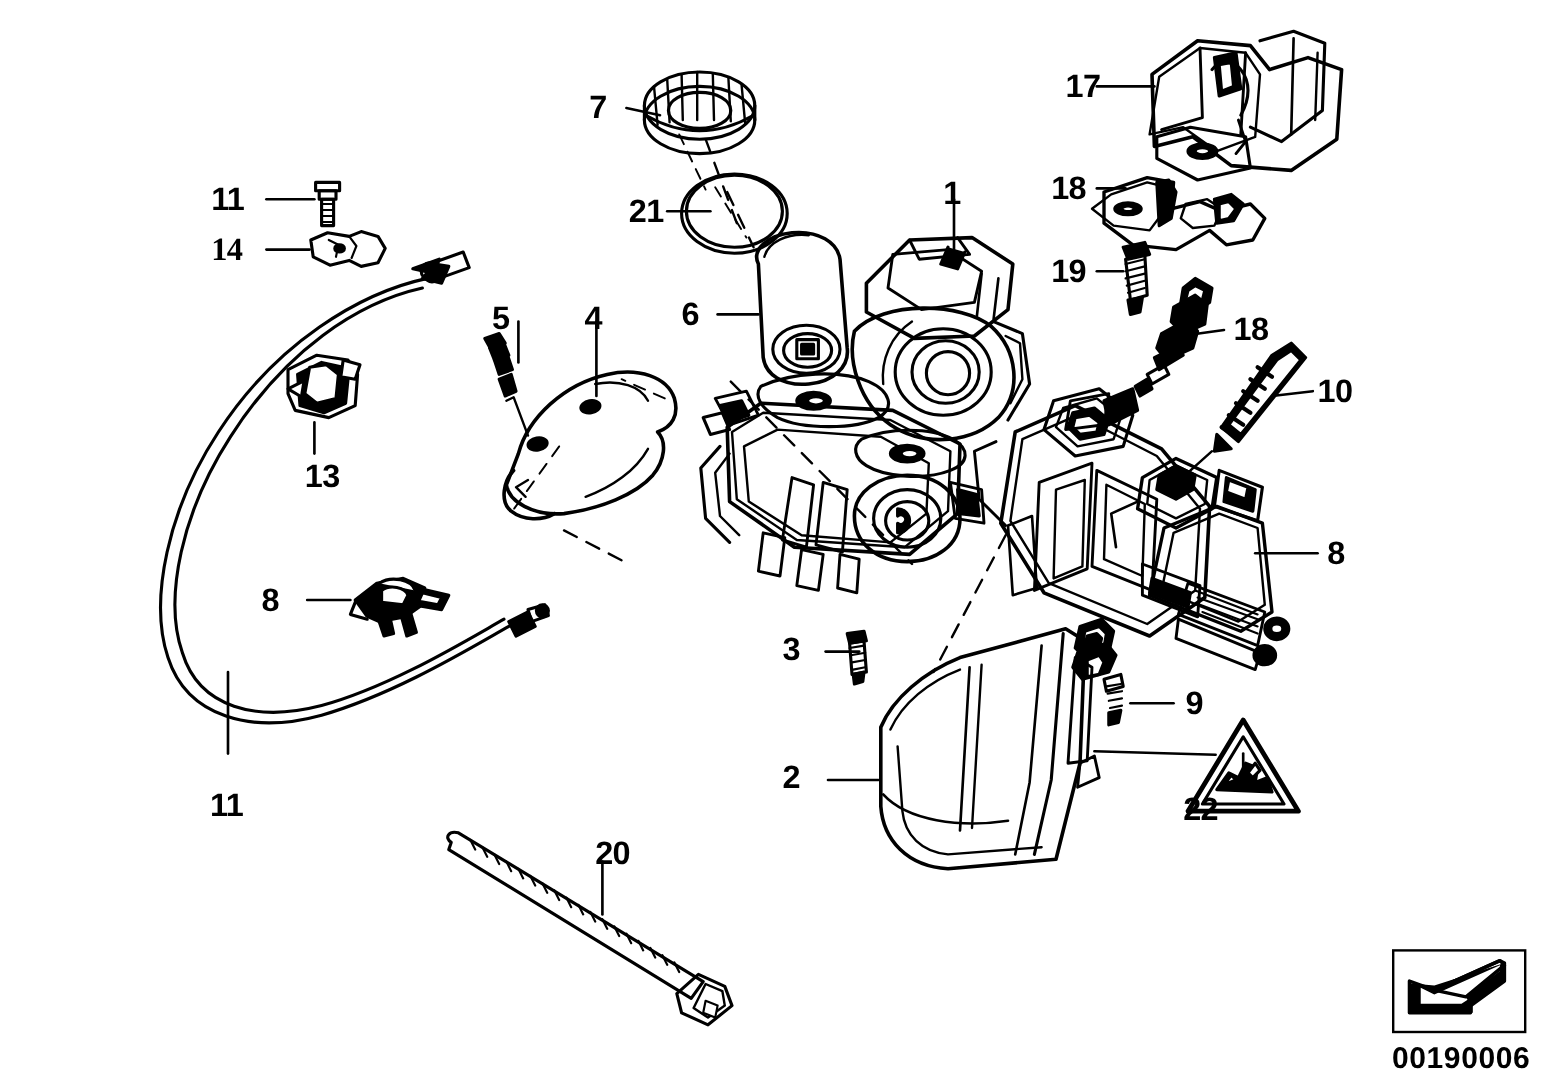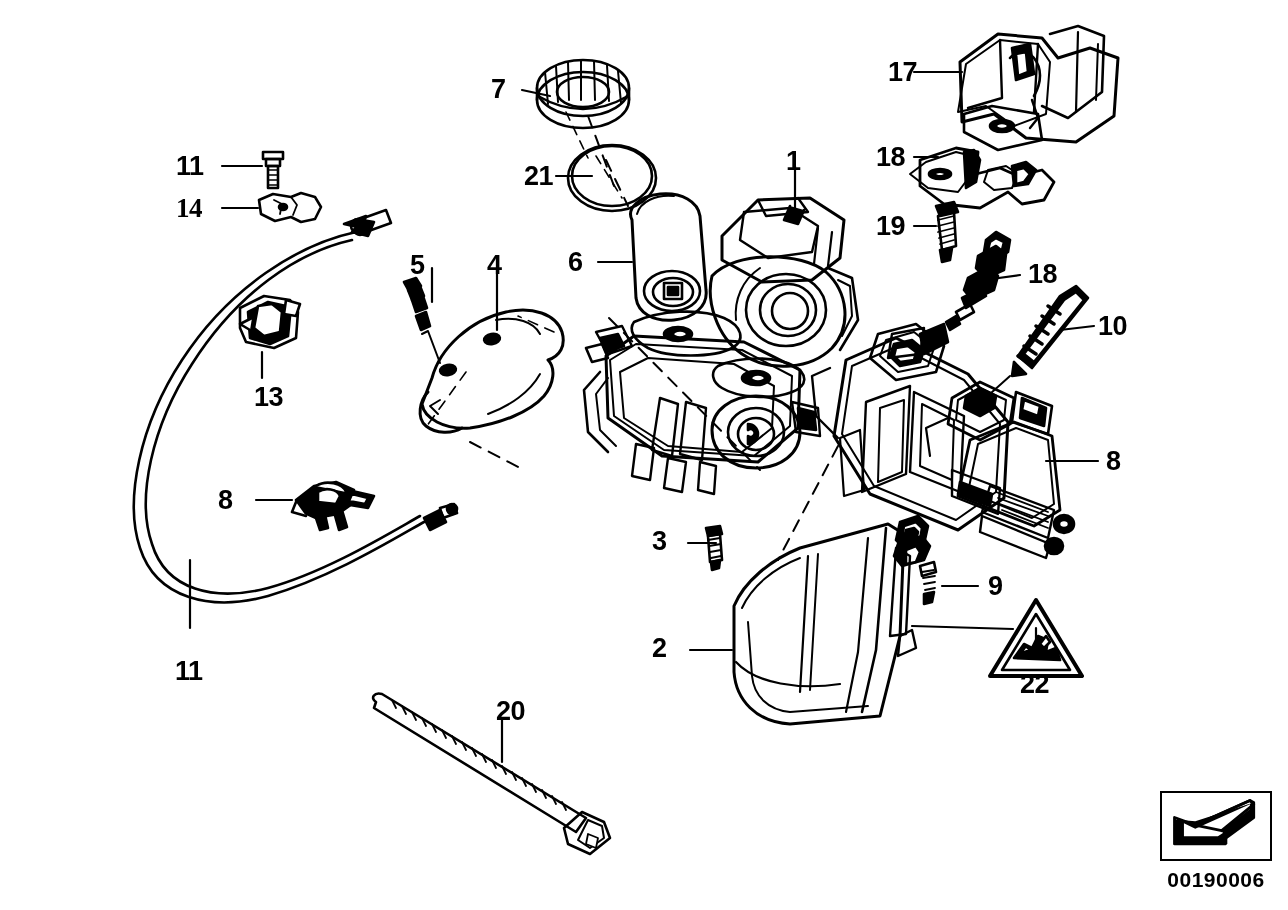--- a/index.html
+++ b/index.html
@@ -44,21 +44,21 @@
     box-sizing: border-box;
   }
   #id-code {
     position: absolute;
     left: 1160px;
     top: 868px;
     width: 112px;
     text-align: center;
     font-family: "Liberation Sans", sans-serif;
     font-weight: bold;
-    font-size: 21px;
+    font-size: 25px;
     color: #000000;
     letter-spacing: 0.5px;
   }
 </style>
 </head>
 <body>
 
 <div id="diagram-root">
 
   <svg id="art-layer" viewBox="0 0 1288 910" xmlns="http://www.w3.org/2000/svg">
@@ -393,21 +393,21 @@
   <div class="callout" style="left:218px;  top:487px;">8</div>
   <div class="callout" style="left:254px;  top:384px;">13</div>
   <div class="callout" style="left:176px;  top:195px;font-family:Liberation Serif, serif;">14</div>
   <div class="callout" style="left:176px;  top:153px;">11</div>
   <div class="callout" style="left:1028px; top:261px;">18</div>
   <div class="callout" style="left:876px;  top:59px;margin-left:12px;">17</div>
   <div class="callout" style="left:876px;  top:144px;">18</div>
   <div class="callout" style="left:876px;  top:213px;">19</div>
   <div class="callout" style="left:485px;  top:698px;margin-left:11px;">20</div>
   <div class="callout" style="left:524px;  top:163px;">21</div>
-  <div class="callout" style="left:1020px; top:661px;margin-top:10px;">22</div>
+  <div class="callout" style="left:986px; top:661px;">22</div>
 
   <div id="id-box">
     <svg viewBox="0 0 112 70" width="108" height="66" xmlns="http://www.w3.org/2000/svg">
       <path d="M12 28 L12 54 L68 54 L68 46 L22 46 L22 32 L34 38 L92 12 L92 24 L58 46 L68 46 L96 26 L96 10 L34 30 Z" fill="#000000"></path>
       <path d="M12 26 L34 34 L92 8 L96 10 L96 26 L66 48 L66 54 L12 54 Z" fill="none" stroke="#000000" stroke-width="3" stroke-linejoin="round"></path>
       <path d="M12 50 L66 50 L66 54 L12 54 Z" fill="#000000"></path>
       <path d="M34 34 L92 8 L96 12 L62 40 Z" fill="none" stroke="#000000" stroke-width="3" stroke-linejoin="round"></path>
       <path d="M62 40 L96 14 L96 26 L66 48 Z" fill="#000000"></path>
     </svg>
   </div>

